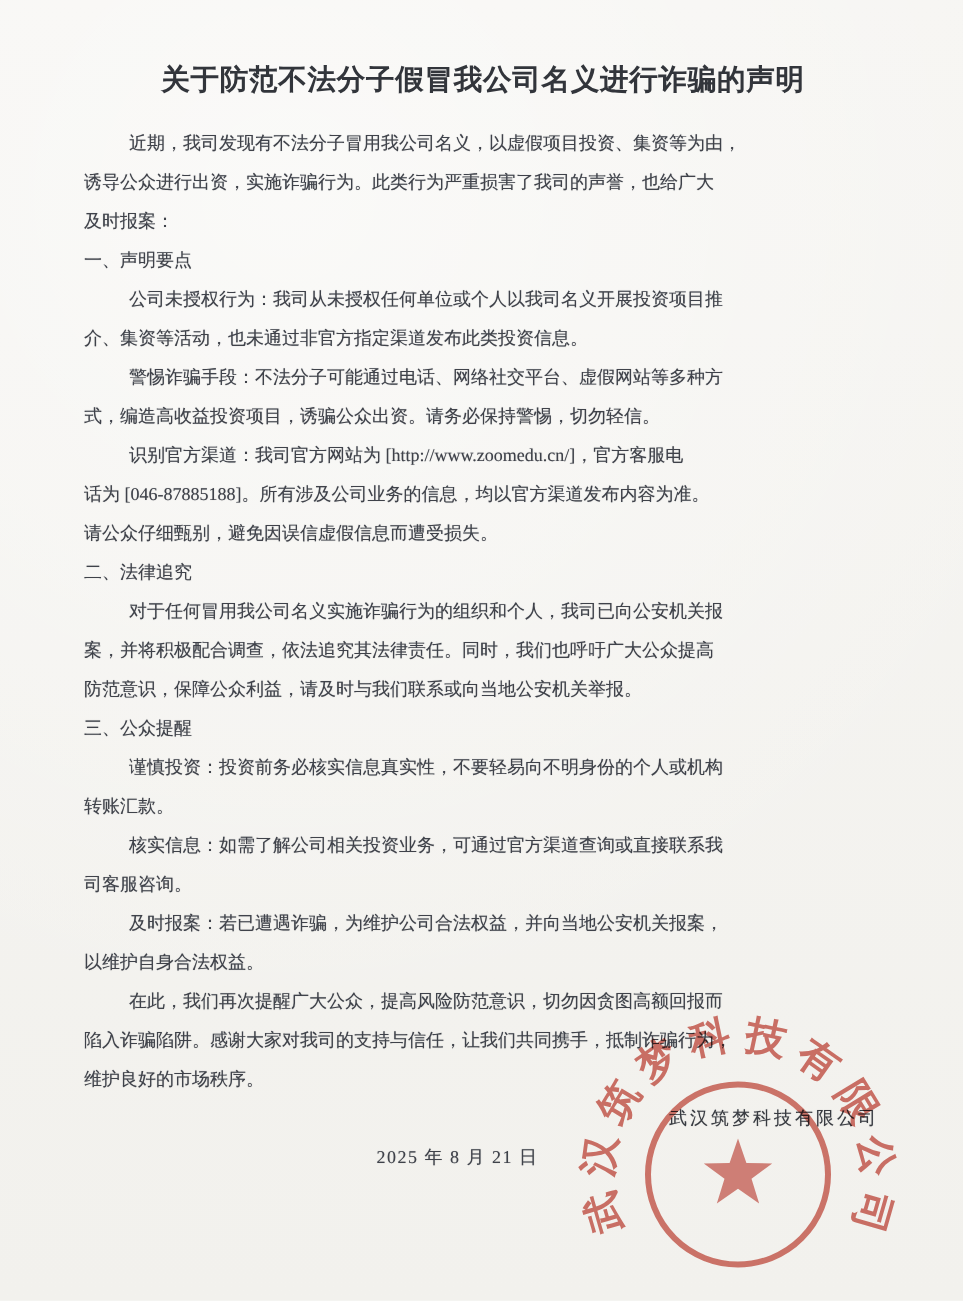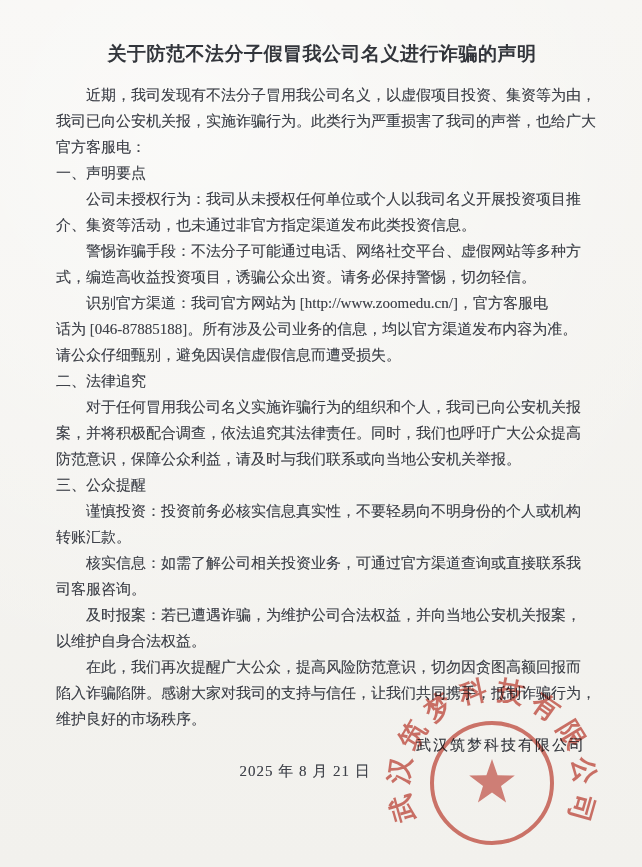--- a/index.html
+++ b/index.html
@@ -28,21 +28,21 @@
     font-size: 19px;
     font-weight: bold;
     text-align: center;
     letter-spacing: 0.5px;
     color: #32353b;
     line-height: 24px;
   }
   .line {
     height: 26px;
     line-height: 26px;
-    font-size: 15px;
+    font-size: 12px;
     color: #3f424a;
     white-space: nowrap;
     text-shadow: 0 0 0.6px rgba(63,66,74,0.45);
   }
   .line.indent { text-indent: 30px; }
   .line.sign {
     text-align: right;
     padding-right: 2px;
     letter-spacing: 2px;
     color: #383b41;
@@ -63,22 +63,22 @@
     pointer-events: none;
   }
 </style>
 </head>
 <body>
 
 <div class="doc">
   <h1 class="title">关于防范不法分子假冒我公司名义进行诈骗的声明</h1>
   <div class="lines" id="line-host">
       <div class="line indent">近期，我司发现有不法分子冒用我公司名义，以虚假项目投资、集资等为由，</div>
-      <div class="line">我司已向公安机关报，实施诈骗行为。此类行为严重损害了我司的声誉，也给广大</div>
-      <div class="line">官方客服电：</div>
+      <div class="line">诱导公众进行出资，实施诈骗行为。此类行为严重损害了我司的声誉，也给广大</div>
+      <div class="line">及时报案：</div>
       <div class="line">一、声明要点</div>
       <div class="line indent">公司未授权行为：我司从未授权任何单位或个人以我司名义开展投资项目推</div>
       <div class="line">介、集资等活动，也未通过非官方指定渠道发布此类投资信息。</div>
       <div class="line indent">警惕诈骗手段：不法分子可能通过电话、网络社交平台、虚假网站等多种方</div>
       <div class="line">式，编造高收益投资项目，诱骗公众出资。请务必保持警惕，切勿轻信。</div>
       <div class="line indent">识别官方渠道：我司官方网站为 [http://www.zoomedu.cn/]，官方客服电</div>
       <div class="line">话为 [046-87885188]。所有涉及公司业务的信息，均以官方渠道发布内容为准。</div>
       <div class="line">请公众仔细甄别，避免因误信虚假信息而遭受损失。</div>
       <div class="line">二、法律追究</div>
       <div class="line indent">对于任何冒用我公司名义实施诈骗行为的组织和个人，我司已向公安机关报</div>

